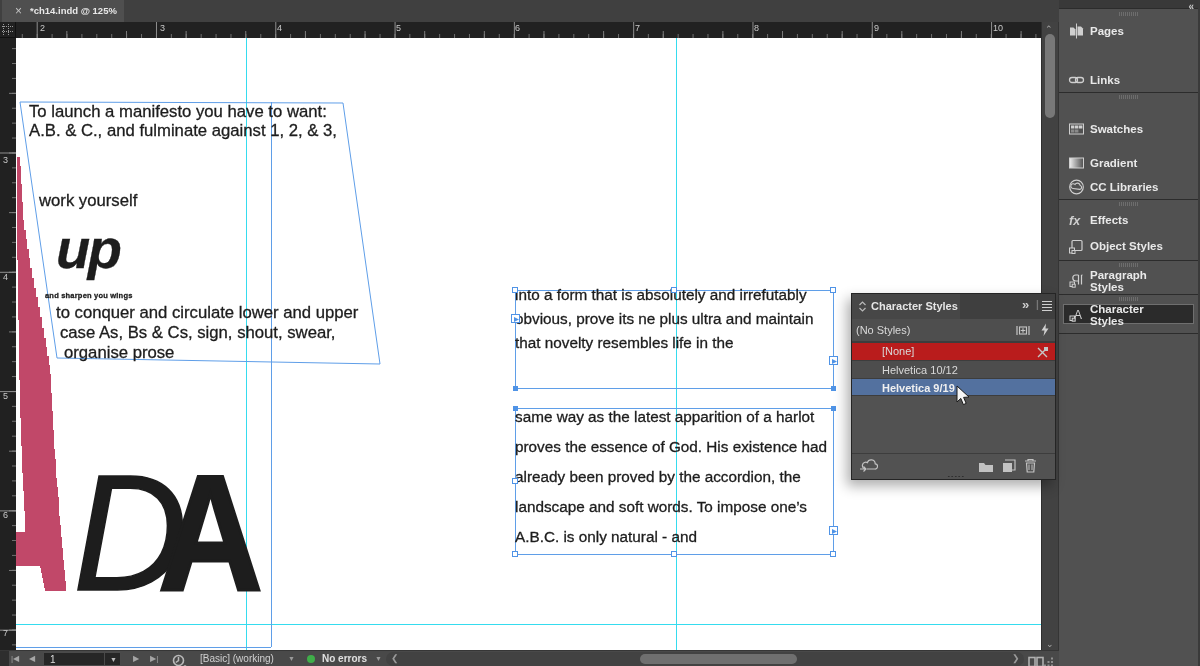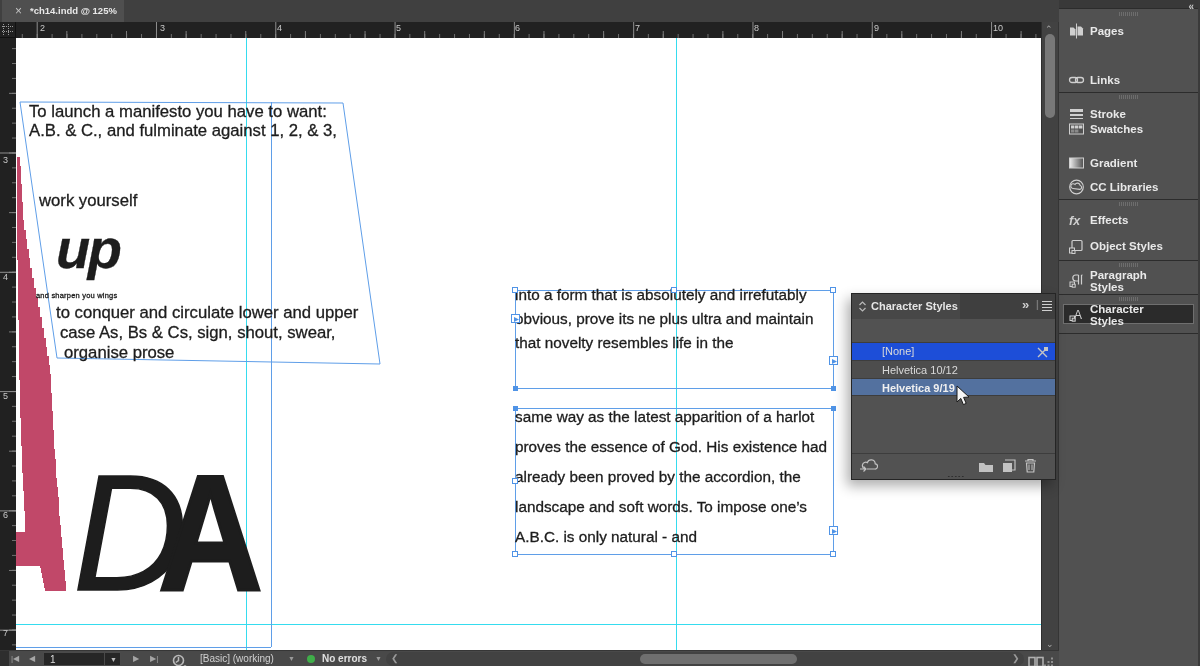--- a/index.html
+++ b/index.html
@@ -58,21 +58,21 @@
 #cshl{position:absolute;left:4px;top:304px;width:131px;height:20px;background:#2b2b2b;border:1px solid #6f6f6f;z-index:1}
 #dock .edge{position:absolute;right:0;top:0;bottom:0;width:2px;background:#3a3a3a}
 
 #fpanel{left:851px;top:293px;width:205px;height:187px;background:#525252;border:1px solid #252525;box-shadow:-4px 6px 12px rgba(0,0,0,.32);z-index:40}
 #fpanel .hdr{position:absolute;left:0;top:0;right:0;height:25px;background:#3f3f3f}
 #fpanel .tab{position:absolute;left:0;top:0;width:108px;height:25px;background:#474747;white-space:nowrap;overflow:hidden}
 #fpanel .tab .tt{position:absolute;left:19px;top:0;line-height:25px;color:#e6e6e6;font-size:11px;font-weight:700}
 #fpanel .hico{position:absolute;color:#cfcfcf;font-weight:700}
 #fpanel .row{position:absolute;left:0;right:0;color:#d9d9d9;font-size:11px}
 #nstyles{top:25px;height:23px;background:#4e4e4e;border-bottom:1px solid #3d3d3d}
-#rnone{top:48px;height:18px;background:#1d4ed8;border-top:1px solid #3d3d3d}
+#rnone{top:48px;height:18px;background:#b91c1c;border-top:1px solid #3d3d3d}
 #rh10{top:66px;height:18px;background:#4d4d4d;border-top:1px solid #3d3d3d}
 #rh9{top:84px;height:17px;background:#53719f;border-top:1px solid #3d3d3d}
 #fpanel .low{position:absolute;left:0;right:0;top:101px;bottom:26px;background:#525252;border-top:1px solid #3d3d3d}
 #fpanel .bbar{position:absolute;left:0;right:0;bottom:0;height:26px;background:#525252;border-top:1px solid #3d3d3d}
 
 #cursor{left:956px;top:385px;z-index:60}
 </style>
 </head>
 <body>
 <div id="app">
@@ -128,21 +128,21 @@
     <svg style="position:absolute;left:0;top:0" width="80" height="560" viewBox="0 0 80 560" shape-rendering="crispEdges">
       <polygon fill="#c14869" points="4.0,119.0 4.0,128.0 4.6,128.0 4.6,137.0 5.1,137.0 5.1,146.0 5.7,146.0 5.7,155.0 6.3,155.0 6.3,164.0 6.9,164.0 6.9,173.0 7.4,173.0 7.4,182.0 8.0,182.0 8.0,191.6 9.6,191.6 9.6,201.2 11.2,201.2 11.2,210.8 12.8,210.8 12.8,220.4 14.4,220.4 14.4,230.0 16.0,230.0 16.0,239.8 18.0,239.8 18.0,249.5 20.0,249.5 20.0,259.2 22.0,259.2 22.0,269.0 24.0,269.0 24.0,279.3 26.0,279.3 26.0,289.7 28.0,289.7 28.0,300.0 30.0,300.0 30.0,309.0 31.3,309.0 31.3,318.0 32.7,318.0 32.7,327.0 34.0,327.0 34.0,336.2 34.5,336.2 34.5,345.3 35.0,345.3 35.0,354.5 35.5,354.5 35.5,363.7 36.0,363.7 36.0,372.8 36.5,372.8 36.5,382.0 37.0,382.0 37.0,391.7 37.7,391.7 37.7,401.3 38.3,401.3 38.3,411.0 39.0,411.0 39.0,420.7 39.7,420.7 39.7,430.3 40.3,430.3 40.3,440.0 41.0,440.0 41.0,449.4 41.8,449.4 41.8,458.8 42.6,458.8 42.6,468.2 43.4,468.2 43.4,477.6 44.2,477.6 44.2,487.0 45.0,487.0 45.0,498.7 46.0,498.7 46.0,510.3 47.0,510.3 47.0,522.0 48.0,522.0 48.0,532.3 49.0,532.3 49.0,542.7 50.0,542.7 50.0,553.0 51.0,553.0 29.0,553.0 26.0,537.0 24.0,528.0 0.0,528.0 0.0,494.0 9.5,494.0 9.0,494.0 9.0,483.3 8.5,483.3 8.5,472.7 8.0,472.7 8.0,462.0 7.6,462.0 7.6,453.0 7.2,453.0 7.2,444.0 6.8,444.0 6.8,435.0 6.4,435.0 6.4,426.0 6.0,426.0 6.0,417.0 5.7,417.0 5.7,407.8 5.3,407.8 5.3,398.7 5.0,398.7 5.0,389.5 4.7,389.5 4.7,380.3 4.3,380.3 4.3,371.2 4.0,371.2 4.0,362.0 3.8,362.0 3.8,352.0 3.6,352.0 3.6,342.0 3.4,342.0 3.4,332.0 3.2,332.0 3.2,322.0 3.0,322.0 3.0,312.0 2.8,312.0 2.8,302.0 2.7,302.0 2.7,292.0 2.5,292.0 2.5,282.0 2.3,282.0 2.3,272.0 2.2,272.0 2.2,262.0 2.0,262.0 2.0,252.0 1.9,252.0 1.9,242.0 1.7,242.0 1.7,232.0 1.6,232.0 1.6,222.0 1.4,222.0 1.4,212.0 1.3,212.0 1.3,202.0 1.1,202.0 1.1,192.0 1.0,192.0 1.0,182.0 1.0,173.0 1.0,164.0 1.0,155.0 1.0,146.0 1.0,137.0 1.0,128.0 1.0,119.0"></polygon>
     </svg>
 
     <div class="ctext" id="dadaD" style="left:57px;top:412px;font-size:166px;font-style:italic;line-height:166px;transform:scaleX(0.955);transform-origin:0 0;-webkit-text-stroke:1.5px #1d1d1d">D</div>
     <div class="ctext" id="dadaA" style="left:142px;top:412px;font-size:166px;font-weight:700;line-height:166px;transform:scaleX(0.875);transform-origin:0 0;-webkit-text-stroke:3px #1d1d1d">A</div>
 
     <div class="ctext" style="left:13px;top:65px;font-size:16.7px;line-height:18.6px">To launch a manifesto you have to want:<br>A.B. &amp; C., and fulminate against 1, 2, &amp; 3,</div>
     <div class="ctext" style="left:23px;top:153px;font-size:16.7px">work yourself</div>
     <div class="ctext" style="left:40px;top:177.5px;font-size:56px;font-weight:700;font-style:italic;letter-spacing:-2.5px">up</div>
-    <div class="ctext" style="left:20px;top:253px;font-size:7.5px;font-weight:400;letter-spacing:0.2px">and sharpen you wings</div>
+    <div class="ctext" style="left:29px;top:253px;font-size:7.5px;font-weight:700;letter-spacing:0.2px">and sharpen you wings</div>
     <div class="ctext" style="left:40px;top:265px;font-size:16.7px">to conquer and circulate lower and upper</div>
     <div class="ctext" style="left:44px;top:285px;font-size:16.7px">case As, Bs &amp; Cs, sign, shout, swear,</div>
     <div class="ctext" style="left:48px;top:305px;font-size:16.7px">organise prose</div>
 
     <div class="frame" style="left:499px;top:252px;width:319px;height:99px"></div>
     <div class="frame" style="left:499px;top:370px;width:319px;height:147px"></div>
     <div class="ctext" style="left:499px;top:245px;font-size:15.3px;line-height:24px;white-space:normal;width:330px">into a form that is absolutely and irrefutably<br>obvious, prove its ne plus ultra and maintain<br>that novelty resembles life in the</div>
     <div class="ctext" style="left:499px;top:363.5px;font-size:15.3px;line-height:30px;white-space:normal;width:330px">same way as the latest apparition of a harlot<br>proves the essence of God. His existence had<br>already been proved by the accordion, the<br>landscape and soft words. To impose one’s<br>A.B.C. is only natural - and</div>
 
     <div class="hdl" style="left:496px;top:249px"></div>
@@ -232,28 +232,20 @@
           </svg></span>
         <span class="lbl">Pages</span>
       </div>
     <div class="drow" style="top:67.5px">
         <span class="ic"><svg width="17" height="17" viewBox="0 0 17 17">
             <rect x="1.5" y="6" width="8" height="5" rx="2.5" fill="none" stroke="#cfcfcf" stroke-width="1.3"></rect>
             <rect x="7.5" y="6" width="8" height="5" rx="2.5" fill="none" stroke="#cfcfcf" stroke-width="1.3"></rect>
           </svg></span>
         <span class="lbl">Links</span>
       </div>
-    <div class="drow" style="top:101.5px">
-        <span class="ic"><svg width="17" height="17" viewBox="0 0 17 17">
-            <rect x="2" y="3.5" width="13" height="3" fill="#cfcfcf"></rect>
-            <rect x="2" y="8.5" width="13" height="2" fill="#cfcfcf"></rect>
-            <rect x="2" y="12.5" width="13" height="1" fill="#cfcfcf"></rect>
-          </svg></span>
-        <span class="lbl">Stroke</span>
-      </div>
     <div class="drow" style="top:117px">
         <span class="ic"><svg width="17" height="17" viewBox="0 0 17 17">
             <rect x="1.5" y="3.5" width="14" height="10" fill="none" stroke="#cfcfcf"></rect>
             <rect x="3" y="5" width="3.4" height="3" fill="#cfcfcf"></rect>
             <rect x="7" y="5" width="3.4" height="3" fill="#cfcfcf"></rect>
             <rect x="11" y="5" width="3.4" height="3" fill="#cfcfcf"></rect>
             <rect x="3" y="9" width="3.4" height="3" fill="#8a8a8a"></rect>
             <rect x="7" y="9" width="3.4" height="3" fill="#8a8a8a"></rect>
           </svg></span>
         <span class="lbl">Swatches</span>
@@ -327,20 +319,31 @@
     <div class="hdr"></div>
     <div class="tab">
         <svg style="position:absolute;left:6px;top:7px" width="9" height="11" viewBox="0 0 9 11">
           <path d="M1.5,4 L4.5,1 L7.5,4 M1.5,7 L4.5,10 L7.5,7" fill="none" stroke="#b9b9b9" stroke-width="1.2"></path>
         </svg>
         <span class="tt">Character Styles</span>
       </div>
     <span class="hico" style="left:170px;top:3px;font-size:13px">»</span>
     <span class="hico" style="left:184px;top:5px;font-size:10px;color:#777">|</span>
     <div class="hico" style="left:190px;top:7px;width:10px;height:12px;background-image:linear-gradient(180deg,#cfcfcf 0 1.3px,transparent 1.3px);background-size:10px 3px"></div>
+    <div class="row" id="nstyles">
+        <span style="position:absolute;left:4px;top:5px">(No Styles)</span>
+      <svg style="position:absolute;left:164px;top:5px" width="14" height="13" viewBox="0 0 14 13">
+          <path d="M1,2 L1,11 M13,2 L13,11" stroke="#c5c5c5" stroke-width="1.2" fill="none"></path>
+          <rect x="3.5" y="3" width="7" height="7" fill="none" stroke="#c5c5c5" stroke-width="1.1"></rect>
+          <path d="M7,4.2 L7,8.8 M4.7,6.5 L9.3,6.5" stroke="#c5c5c5" stroke-width="1.1"></path>
+        </svg>
+      <svg style="position:absolute;left:188px;top:4px" width="10" height="14" viewBox="0 0 10 14">
+          <path d="M6,0.5 L1.5,7.5 L4.5,7.5 L3.5,13 L8.5,5.5 L5.5,5.5 Z" fill="#cfcfcf"></path>
+        </svg>
+    </div>
     <div class="row" id="rnone">
         <span style="position:absolute;left:30px;top:2px">[None]</span>
       <svg style="position:absolute;left:184px;top:3px" width="13" height="13" viewBox="0 0 13 13">
           <path d="M2,2 L11,11 M11,2 L2,11" stroke="#c5c5c5" stroke-width="1.4"></path>
           <rect x="8" y="1" width="4" height="4" fill="#c5c5c5"></rect>
         </svg>
     </div>
     <div class="row" id="rh10">
         <span style="position:absolute;left:30px;top:3px">Helvetica 10/12</span>
       </div>

